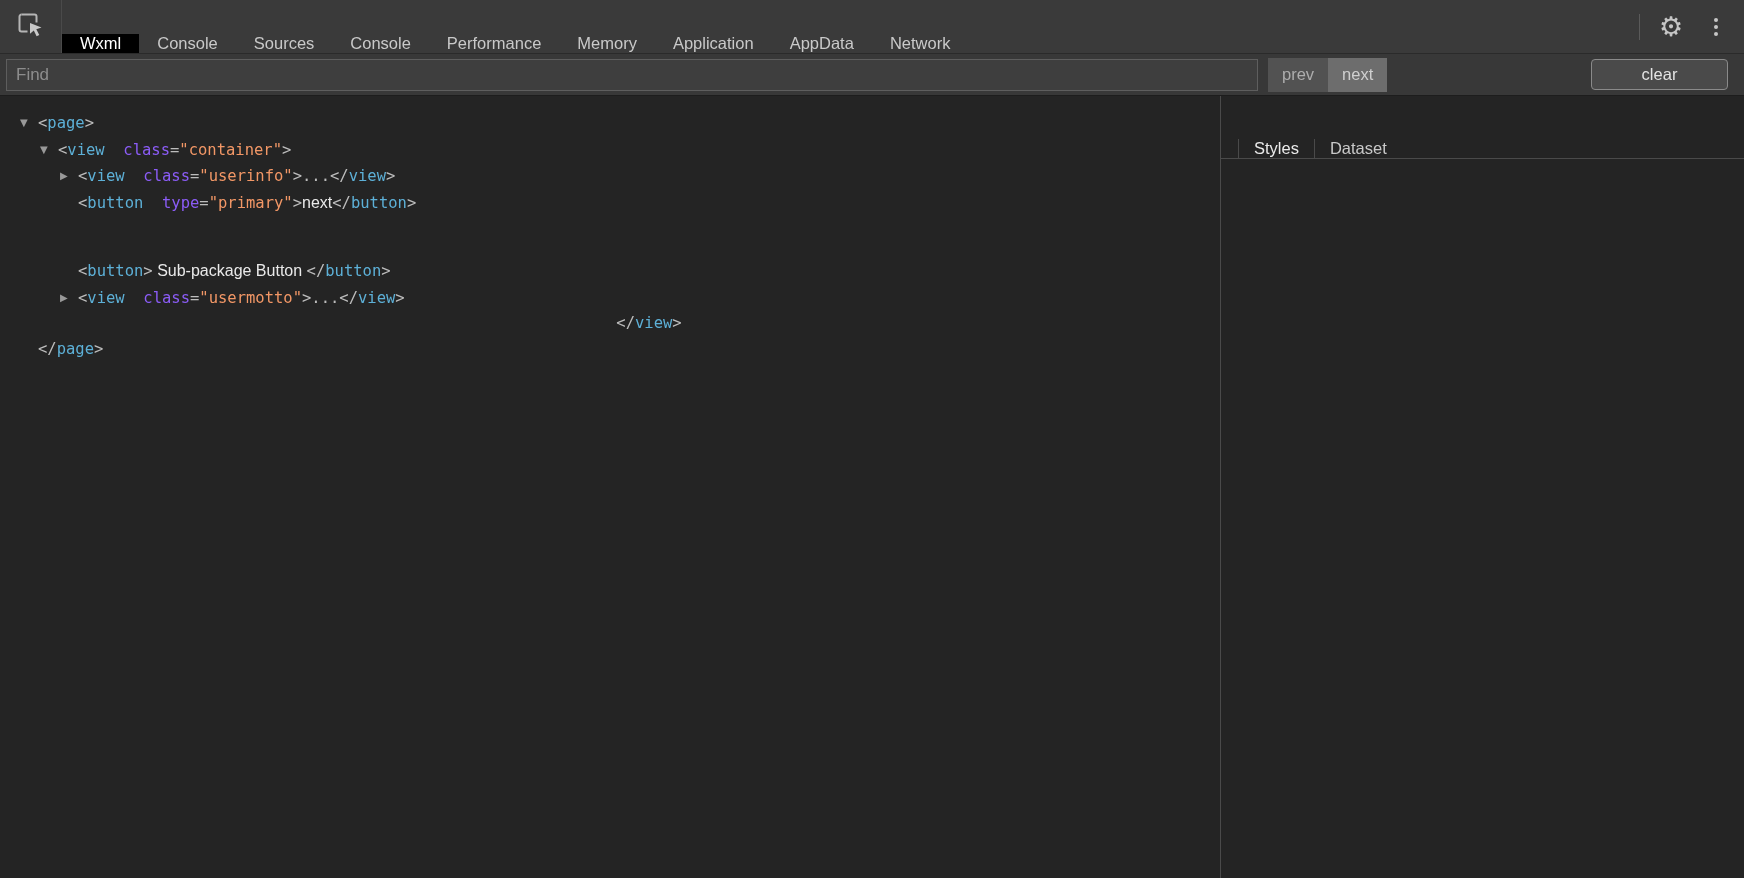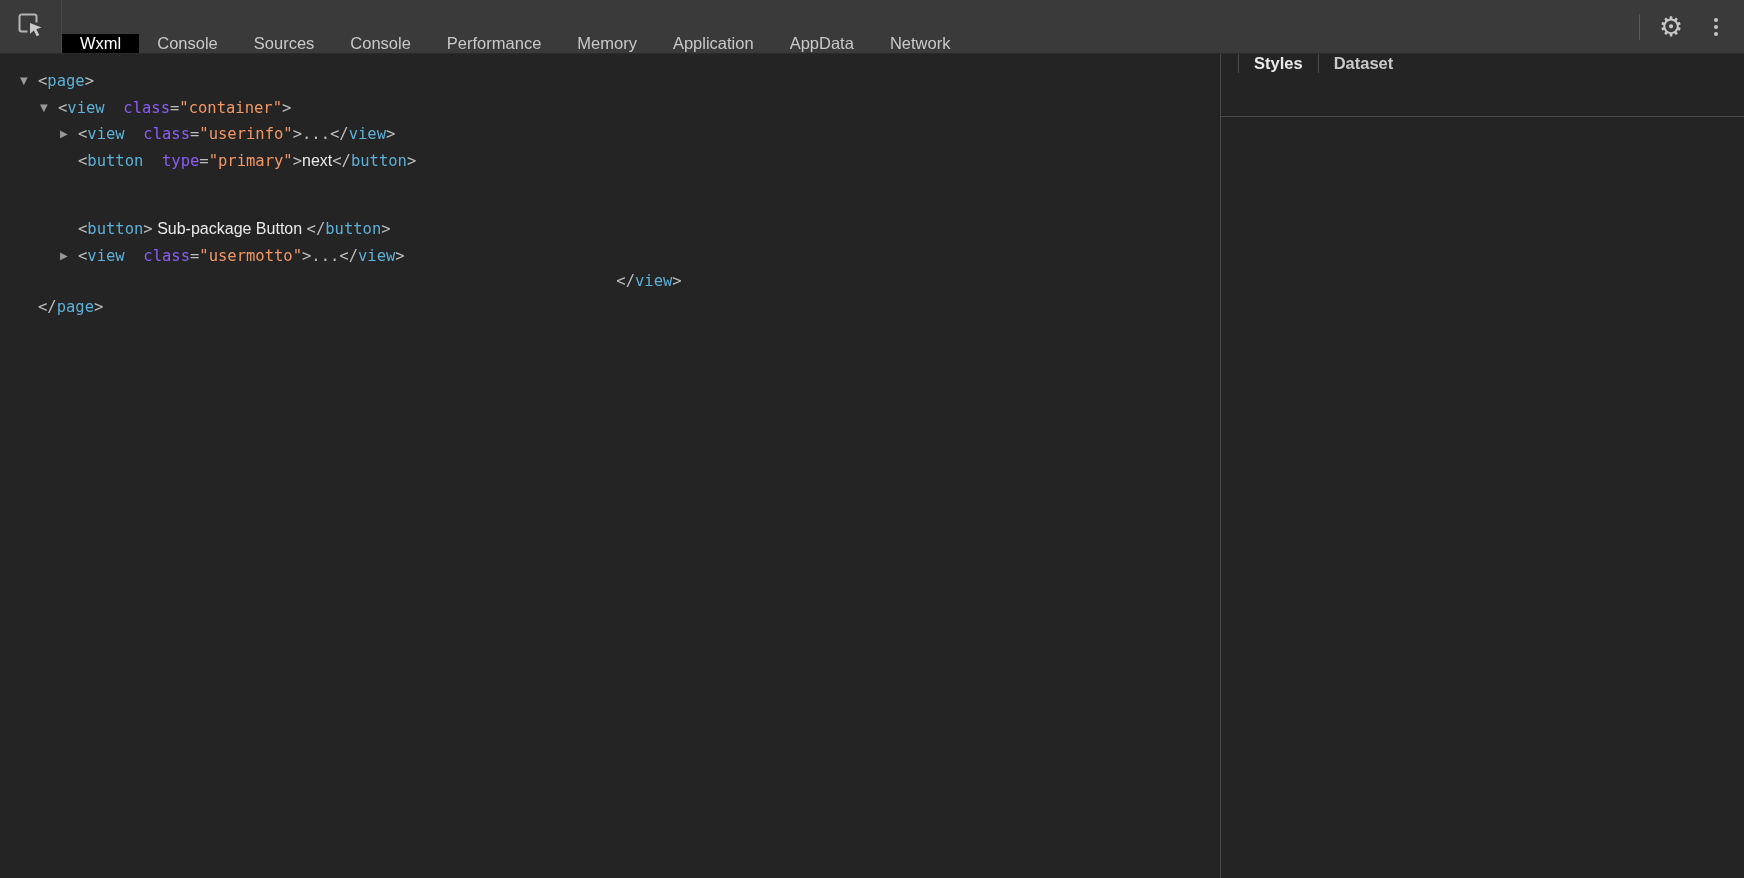--- a/index.html
+++ b/index.html
@@ -97,24 +97,23 @@
 
   
   .side {
     width: 524px; flex: 0 0 524px;
     border-left: 1px solid #4a4a4a;
     display: flex; flex-direction: column;
     background: #242424;
   }
   .side-tabs {
     height: 63px; flex: 0 0 63px;
-    display: flex; align-items: flex-start;
+    display: flex; align-items: flex-end;
     border-bottom: 1px solid #4a4a4a;
     padding-left: 17px;
-    font-weight: bold;
   }
   .side-tab {
     display: flex; align-items: center;
     padding: 0 15px; font-size: 16.5px; color: #c9c9c9; cursor: pointer;
   }
   .side-tab.active {
     color: #eaeaea;
     border-left: 1px solid #4a4a4a; border-right: 1px solid #4a4a4a;
   }
   .side-body { flex: 1; }
@@ -148,20 +147,29 @@
     <div class="tb-spacer"></div>
     <div class="tb-sep"></div>
     <div class="gear">⚙</div>
     <div class="menu">
       <span class="dot"></span>
       <span class="dot"></span>
       <span class="dot"></span>
     </div>
   </div>
 
+  <div class="findbar">
+    <input class="find-input" type="text" placeholder="Find" style="">
+    <div class="fb-nav">
+      <button class="fb-btn fb-prev">prev</button>
+      <button class="fb-btn fb-next">next</button>
+    </div>
+    <div class="fb-spacer"></div>
+    <button class="fb-clear">clear</button>
+  </div>
 
   <div class="content">
     <div class="tree">
         <div class="tree-line" style="padding-left: 0px;"><span class="arrow">▼</span><span class="tok tok-punct">&lt;</span><span class="tok tok-tag">page</span><span class="tok tok-punct">&gt;</span></div>
         <div class="tree-line" style="padding-left: 20px;"><span class="arrow">▼</span><span class="tok tok-punct">&lt;</span><span class="tok tok-tag">view</span><span class="tok tok-plain">  </span><span class="tok tok-attr">class</span><span class="tok tok-punct">=</span><span class="tok tok-value">"container"</span><span class="tok tok-punct">&gt;</span></div>
         <div class="tree-line" style="padding-left: 40px;"><span class="arrow">▶</span><span class="tok tok-punct">&lt;</span><span class="tok tok-tag">view</span><span class="tok tok-plain">  </span><span class="tok tok-attr">class</span><span class="tok tok-punct">=</span><span class="tok tok-value">"userinfo"</span><span class="tok tok-punct">&gt;</span><span class="tok tok-punct">...</span><span class="tok tok-punct">&lt;/</span><span class="tok tok-tag">view</span><span class="tok tok-punct">&gt;</span></div>
         <div class="tree-line" style="padding-left: 40px;"><span class="arrow"></span><span class="tok tok-punct">&lt;</span><span class="tok tok-tag">button</span><span class="tok tok-plain">  </span><span class="tok tok-attr">type</span><span class="tok tok-punct">=</span><span class="tok tok-value">"primary"</span><span class="tok tok-punct">&gt;</span><span class="tok tok-text">next</span><span class="tok tok-punct">&lt;/</span><span class="tok tok-tag">button</span><span class="tok tok-punct">&gt;</span></div>
         <div class="tree-line" style="padding-left: 40px; margin-top: 42px;"><span class="arrow"></span><span class="tok tok-punct">&lt;</span><span class="tok tok-tag">button</span><span class="tok tok-punct">&gt;</span><span class="tok tok-text"> Sub-package Button </span><span class="tok tok-punct">&lt;/</span><span class="tok tok-tag">button</span><span class="tok tok-punct">&gt;</span></div>
         <div class="tree-line" style="padding-left: 40px;"><span class="arrow">▶</span><span class="tok tok-punct">&lt;</span><span class="tok tok-tag">view</span><span class="tok tok-plain">  </span><span class="tok tok-attr">class</span><span class="tok tok-punct">=</span><span class="tok tok-value">"usermotto"</span><span class="tok tok-punct">&gt;</span><span class="tok tok-punct">...</span><span class="tok tok-punct">&lt;/</span><span class="tok tok-tag">view</span><span class="tok tok-punct">&gt;</span></div>
         <div class="tree-line" style="padding-left: 40px; text-align: center;"><span class="arrow"></span><span class="tok tok-punct">&lt;/</span><span class="tok tok-tag">view</span><span class="tok tok-punct">&gt;</span></div>

